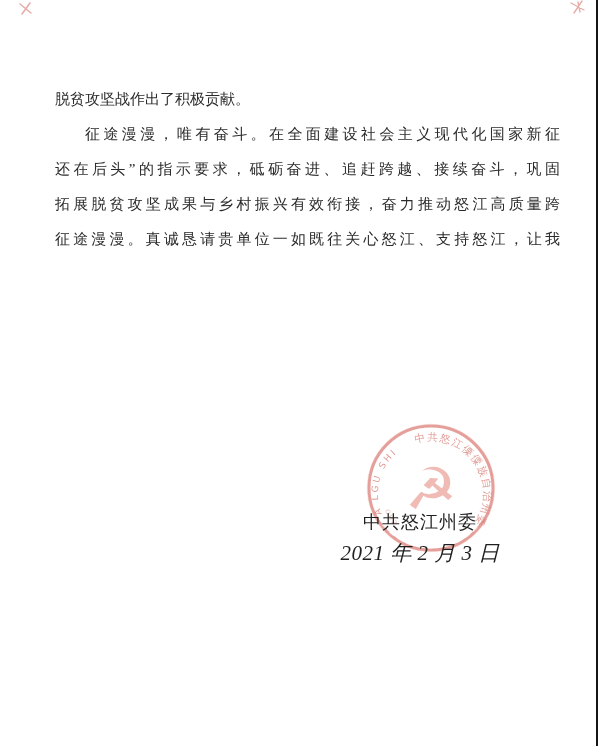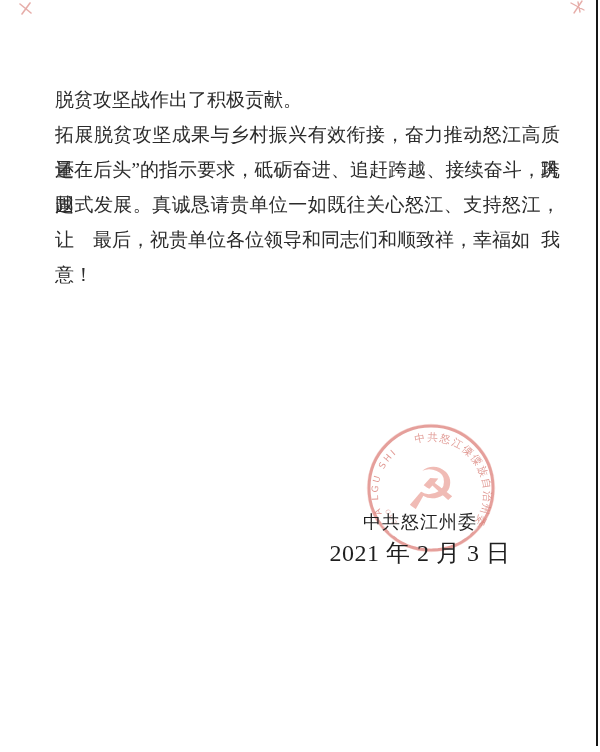--- a/index.html
+++ b/index.html
@@ -15,39 +15,39 @@
     position:absolute;left:596px;top:0;width:2px;height:746px;
     background:#161616;
   }
   
   .corner-mark{position:absolute;opacity:.45;}
   .corner-mark.tl{left:18px;top:2px;}
   .corner-mark.tr{left:568px;top:0px;}
   
   .body-text{
     position:absolute;left:55px;top:82px;width:505px;
-    color:#2b2b2b;font-size:19px;
+    color:#2b2b2b;font-size:15px;
   }
   .line{
     height:35px;line-height:35px;
     white-space:normal;overflow:visible;
   }
   .line.justify{
     text-align:justify;
     text-align-last:justify;
     text-justify:inter-character;
   }
   .line.indent{text-indent:2em;}
   
   .signature{
     position:absolute;left:300px;top:462px;width:240px;
     text-align:center;color:#1f1f1f;margin-top:45px;
   }
   .sig-org{font-size:18px;letter-spacing:1px;height:31px;line-height:31px;}
-  .sig-date{font-size:24px;letter-spacing:.5px;height:31px;line-height:31px;}
+  .sig-date{font-size:21px;letter-spacing:.5px;height:31px;line-height:31px;font-style:italic;}
   
   .seal{
     position:absolute;left:363px;top:421px;width:136px;height:136px;
     opacity:.9;filter:blur(.3px);
   }
   .seal text{font-family:"DejaVu Sans","Liberation Sans",sans-serif;}
 </style>
 </head>
 <body>
 
@@ -57,24 +57,24 @@
     <path d="M2,2 L13,11 M12,1 L4,12" stroke="#c84b42" stroke-width="1.6" fill="none" stroke-linecap="round"></path>
   </svg>
   <svg class="corner-mark tr" width="20" height="14" viewBox="0 0 20 14">
     <path d="M3,3 L16,10 M14,1 L6,13 M10,2 L12,12" stroke="#c84b42" stroke-width="1.4" fill="none" stroke-linecap="round"></path>
   </svg>
 
   <div class="scan-edge"></div>
 
   <div class="body-text">
     <div class="line">脱贫攻坚战作出了积极贡献。</div>
+    <div class="line indent justify">征途漫漫，唯有奋斗。在全面建设社会主义现代化国家新征</div>
+    <div class="line justify">还在后头”的指示要求，砥砺奋进、追赶跨越、接续奋斗，巩固</div>
     <div class="line justify">拓展脱贫攻坚成果与乡村振兴有效衔接，奋力推动怒江高质量跨</div>
-    <div class="line justify">还在后头”的指示要求，砥砺奋进、追赶跨越、接续奋斗，巩固</div>
-    <div class="line justify">越式发展。真诚恳请贵单位一如既往关心怒江、支持怒江，让我</div>
-    <div class="line indent">最后，祝贵单位各位领导和同志们和顺致祥，幸福如意！</div>
+    <div class="line justify">征途漫漫。真诚恳请贵单位一如既往关心怒江、支持怒江，让我</div>
   </div>
 
   <svg class="seal" viewBox="0 0 136 136">
 
     <circle cx="68" cy="67" r="62" fill="none" stroke="#dd837c" stroke-width="3" opacity="0.85"></circle>
     <circle cx="68" cy="67" r="63.8" fill="none" stroke="#eca79f" stroke-width="1" opacity="0.35"></circle>
 
     <path d="M 20 103 A 62 62 0 0 0 116 103" fill="none" stroke="#ffffff" stroke-width="3.4" opacity="0.5" stroke-dasharray="6 4"></path>
 
     <defs>

